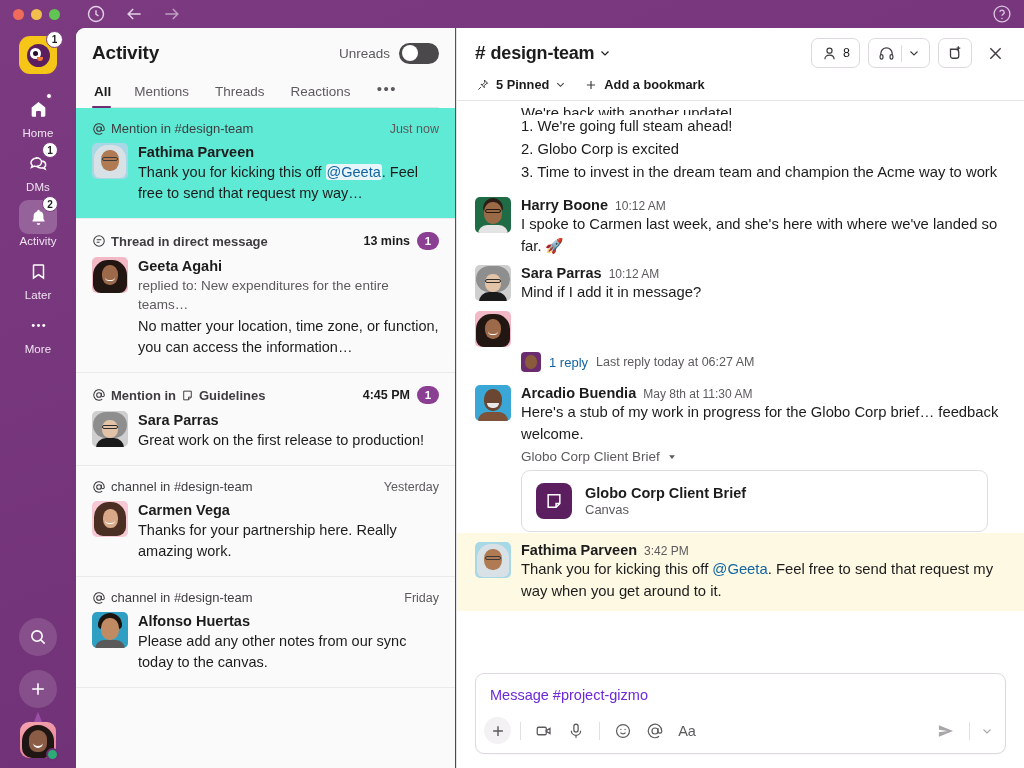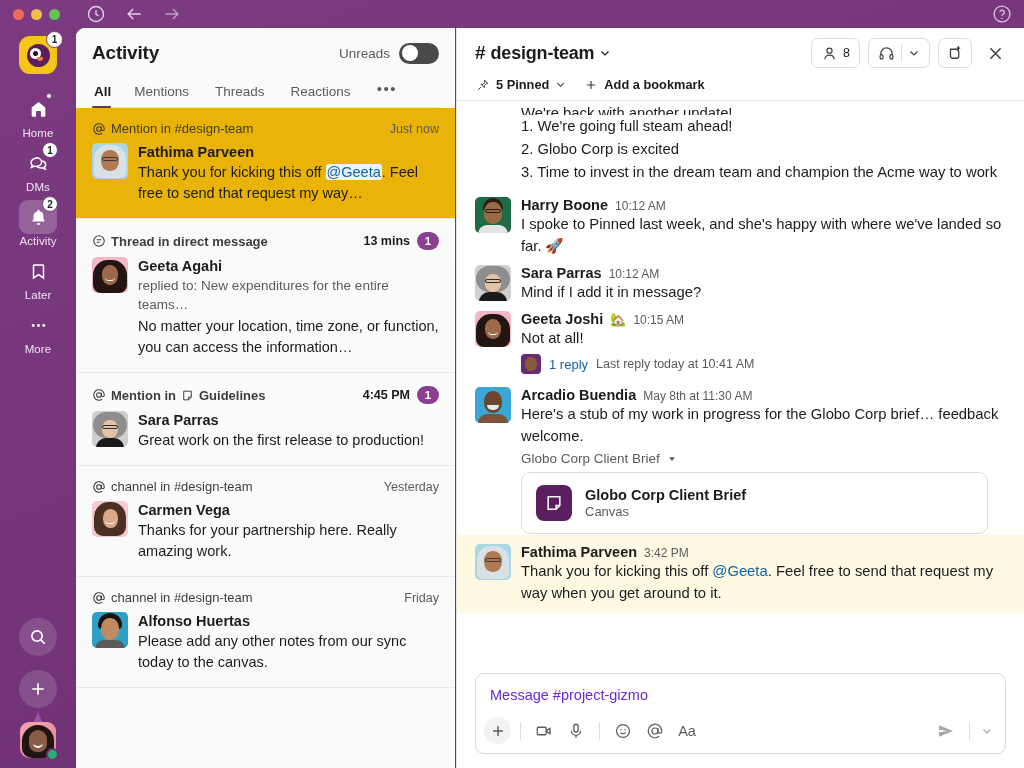--- a/index.html
+++ b/index.html
@@ -169,21 +169,21 @@
     content: ""; position: absolute; left: 0; right: 10px; bottom: -1px;
     height: 2.5px; background: #6f2d74; border-radius: 2px;
   }
   .ap-tab.more { letter-spacing: 1.5px; font-size: 15px; color: #5d5a5e; padding-bottom: 10px; }
 
   .ap-list { flex: 1; overflow: hidden; }
   .act-item {
     padding: 13px 16px 14px 16px;
     border-bottom: 1px solid #ebe9ec;
   }
-  .act-item.highlight { background: #eab308; }
+  .act-item.highlight { background: #5eead4; }
   .act-meta { display: flex; align-items: center; justify-content: space-between; margin-bottom: 7px; }
   .act-meta-left { display: flex; align-items: center; gap: 5px; min-width: 0; }
   .act-meta-ico { width: 14px; height: 14px; color: #3f3c40; flex: none; }
   .act-meta-text { font-size: 13px; color: #3f3c40; white-space: nowrap; }
   .act-meta-right { display: flex; align-items: center; gap: 7px; flex: none; }
   .act-time { font-size: 12.5px; color: #5d5a5e; }
   .act-badge {
     min-width: 22px; height: 18px; border-radius: 9px; background: #8b3f92;
     color: #fff; font-size: 11.5px; font-weight: bold;
     display: flex; align-items: center; justify-content: center; padding: 0 6px;
@@ -678,21 +678,21 @@
             <div class="f-skin" style="left:9px;top:5px;width:18px;height:22px;background:#9a6a47"></div>
             <div style="position:absolute;left:10px;top:12px;width:16px;height:4px;border:1.4px solid #24170f;border-radius:3px"></div>
             <div style="position:absolute;left:3px;top:28px;width:30px;height:10px;background:#e4e4e4;border-radius:9px 9px 0 0"></div>
           </div>
         </div>
         <div class="msg-main">
           <div class="msg-head">
             <span class="msg-author">Harry Boone</span>
             <span class="msg-time">10:12 AM</span>
           </div>
-          <div class="msg-text">I spoke to Pinned last week, and she's happy with where we've landed so far. 🚀</div>
+          <div class="msg-text">I spoke to Carmen last week, and she's here with where we've landed so far. 🚀</div>
         </div>
       </div>
 
       <div class="msg">
         <div class="msg-av">
           <div class="face">
             <div class="f-bg" style="background:#cfcfcf"></div>
             <div class="f-hair" style="left:1px;top:1px;width:34px;height:26px;background:#8e8e8e;border-radius:17px"></div>
             <div class="f-skin" style="left:10px;top:9px;width:16px;height:18px;background:#e2c3a8"></div>
             <div style="position:absolute;left:10px;top:14px;width:16px;height:4px;border:1.4px solid #2b2b2b;border-radius:3px"></div>
@@ -710,39 +710,31 @@
 
       <div class="msg">
         <div class="msg-av">
           <div class="face">
             <div class="f-bg" style="background:#f2b8c6"></div>
             <div class="f-hair" style="left:1px;top:3px;width:34px;height:33px;background:#221612;border-radius:15px 15px 8px 8px"></div>
             <div class="f-skin" style="left:10px;top:8px;width:16px;height:20px;background:#9c6a4a"></div>
             <div style="position:absolute;left:13px;top:20px;width:10px;height:4px;border-bottom:1.6px solid #fff;border-radius:0 0 8px 8px"></div>
           </div>
         </div>
-        <div class="msg-main">
-          <div class="msg-head">
-            <span class="msg-author">Geeta Joshi</span>
-            <span style="font-size:13px">🏡</span>
-            <span class="msg-time">10:15 AM</span>
-          </div>
-          <div class="msg-text">Not at all!</div>
-        </div>
       </div>
 
       <div class="thread-row">
         <div class="thread-av">
           <div class="face">
             <div class="f-bg" style="background:#6a2c6f"></div>
             <div class="f-skin" style="left:4px;top:3px;width:12px;height:14px;background:#8a5a3c"></div>
           </div>
         </div>
         <span class="thread-link">1 reply</span>
-        <span class="thread-meta">Last reply today at 10:41 AM</span>
+        <span class="thread-meta">Last reply today at 06:27 AM</span>
       </div>
 
       <div class="msg">
         <div class="msg-av">
           <div class="face">
             <div class="f-bg" style="background:#3aa7d6"></div>
             <div class="f-skin" style="left:9px;top:4px;width:18px;height:22px;background:#6b4630"></div>
             <div style="position:absolute;left:12px;top:18px;width:12px;height:5px;background:#e9e9e9;border-radius:0 0 7px 7px"></div>
             <div style="position:absolute;left:3px;top:27px;width:30px;height:11px;background:#7d5238;border-radius:9px 9px 0 0"></div>
           </div>

